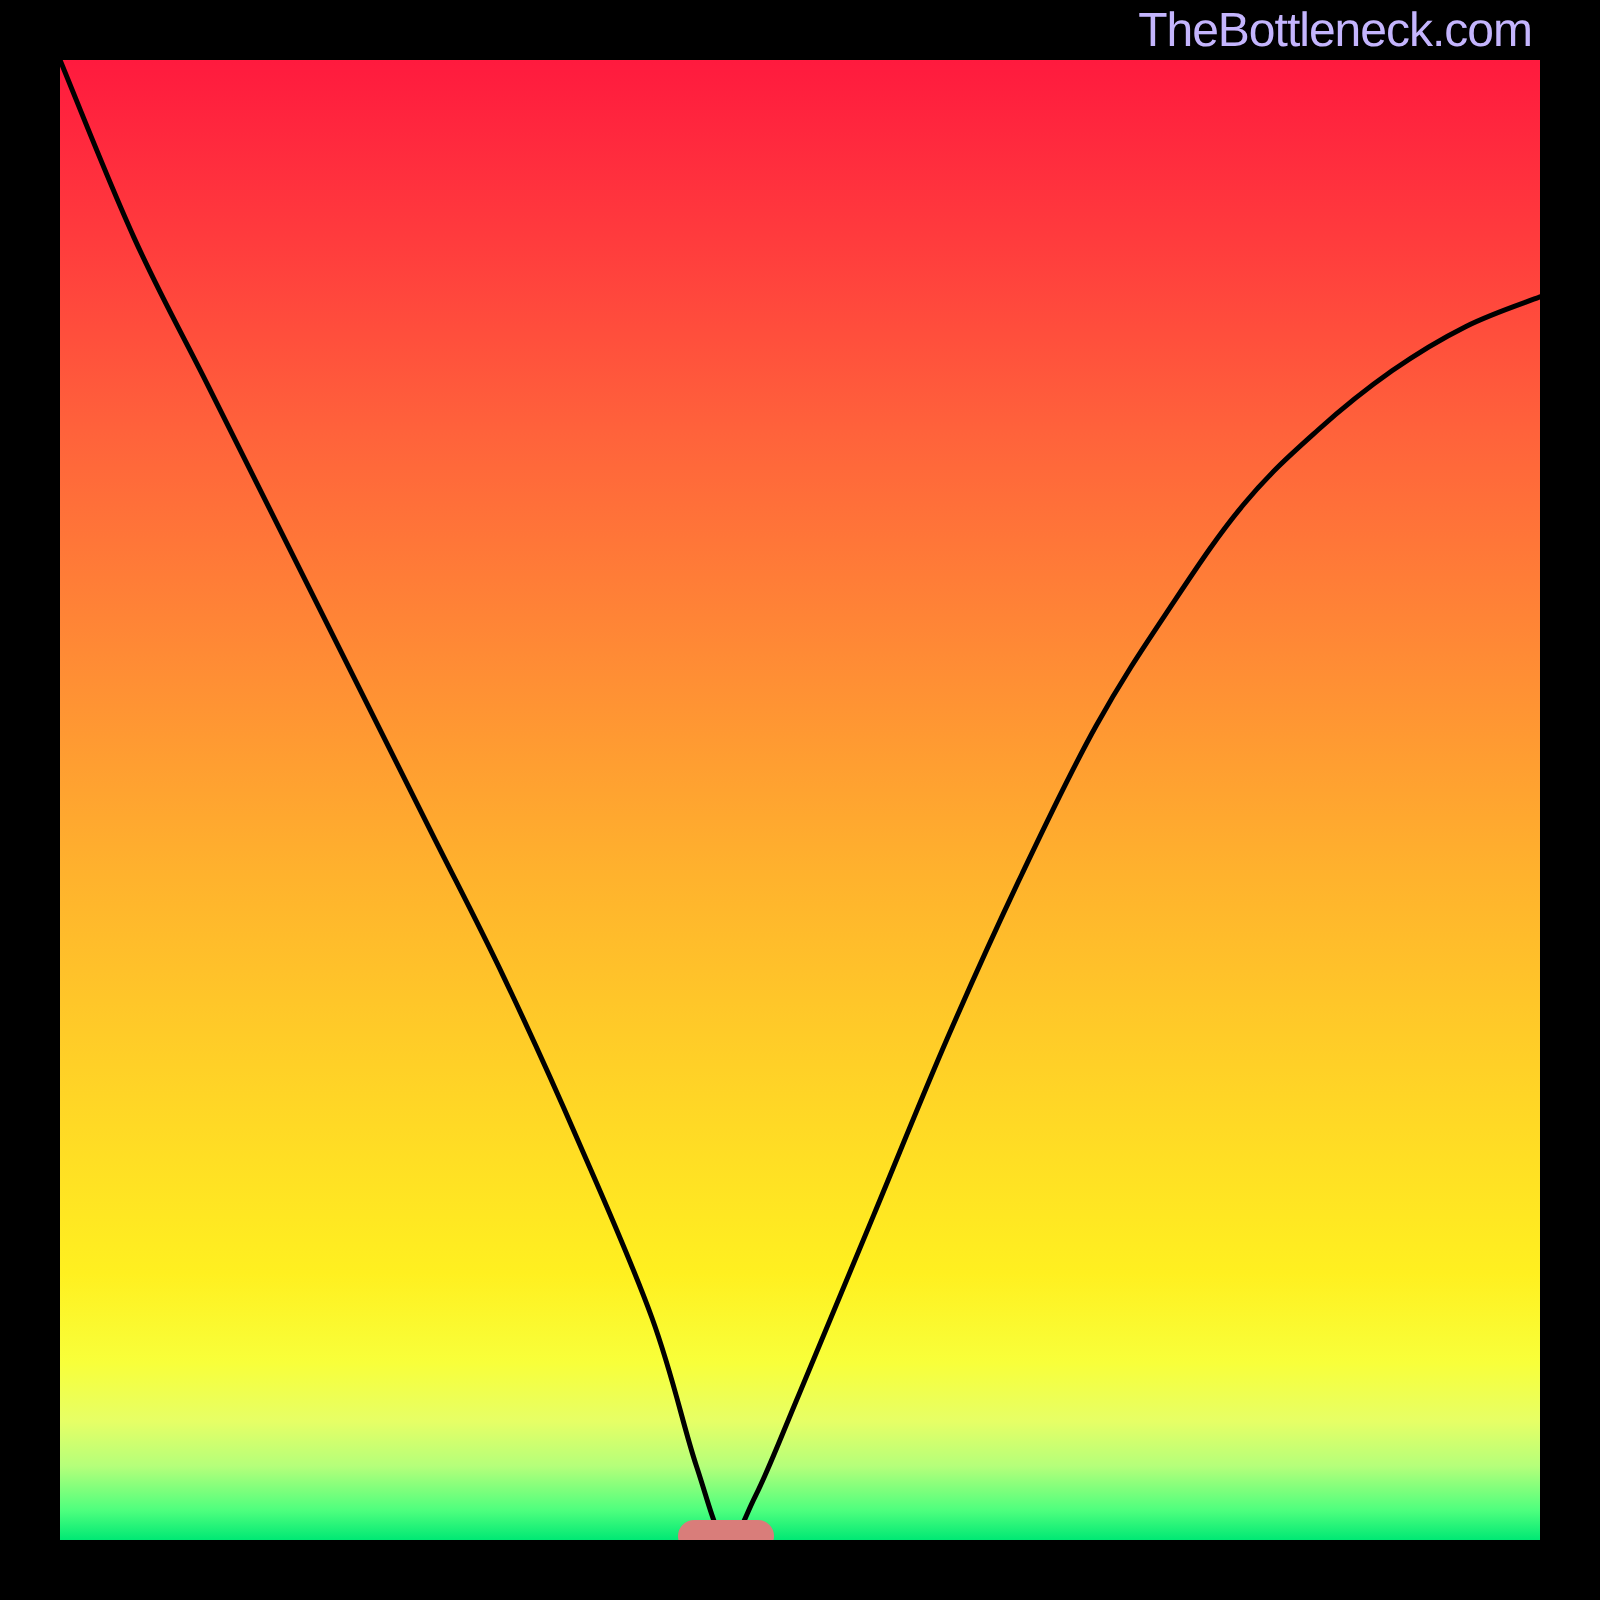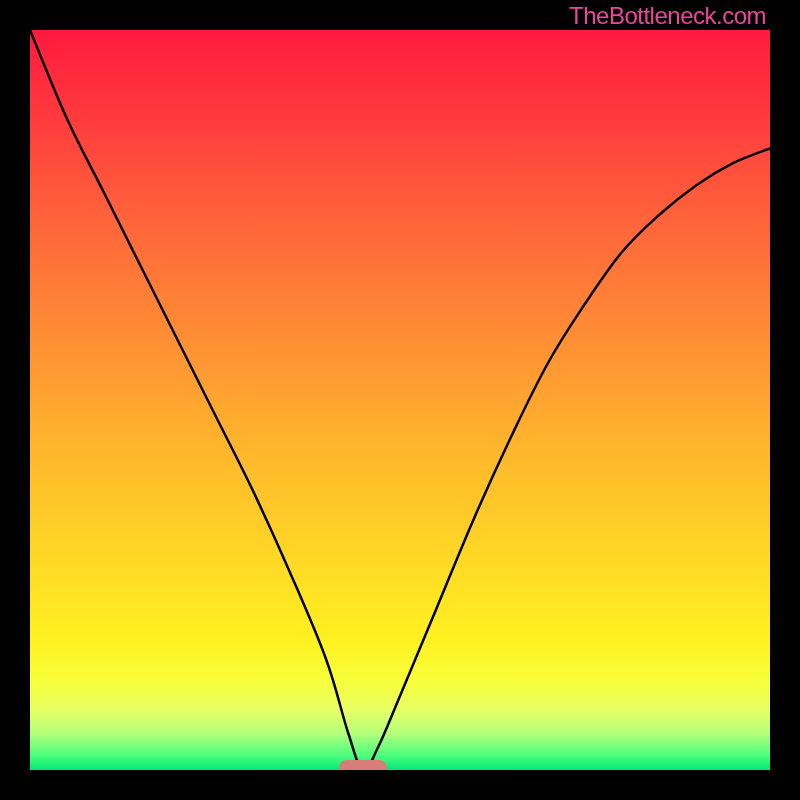--- a/index.html
+++ b/index.html
@@ -42,21 +42,21 @@
       #e6ff66 92%,
       #b5ff7a 95%,
       #4eff7e 98%,
       #00e874 100%
     );
   }
   .watermark {
     position: absolute;
     top: 2px;
     right: 34px;
-    color: #ec4899;
+    color: #c4b5fd;
     font-size: 24px;
     font-weight: 500;
     letter-spacing: -0.5px;
     z-index: 5;
   }
   svg.curve {
     position: absolute;
     inset: 0;
     width: 100%;
     height: 100%;

